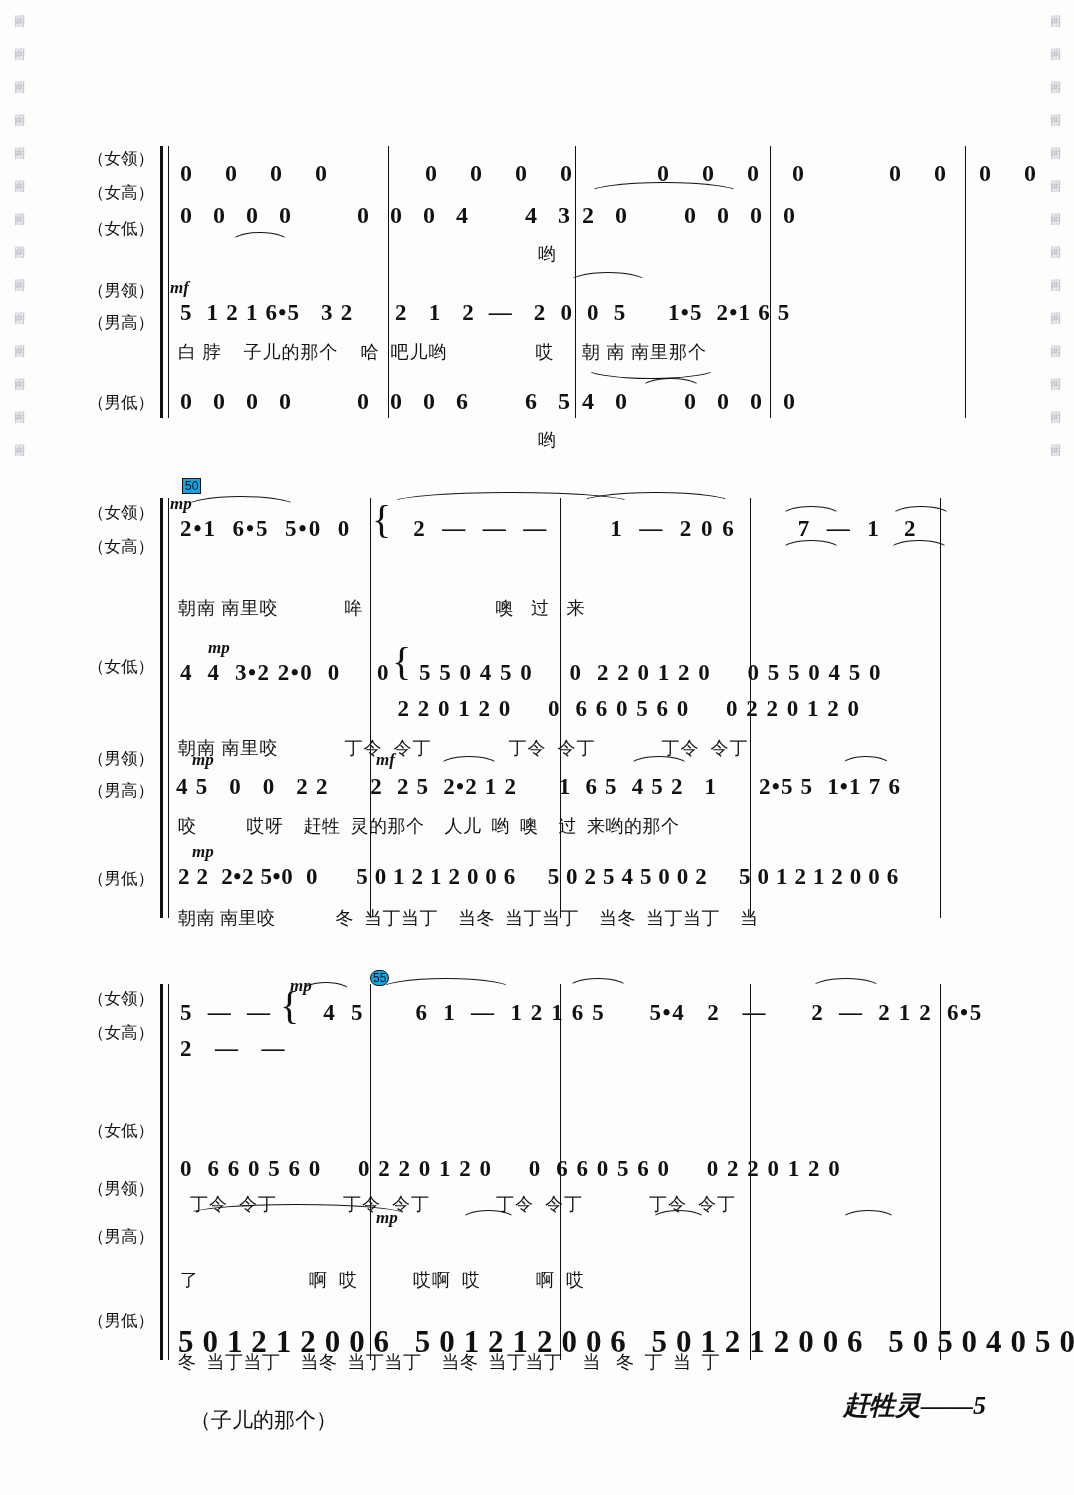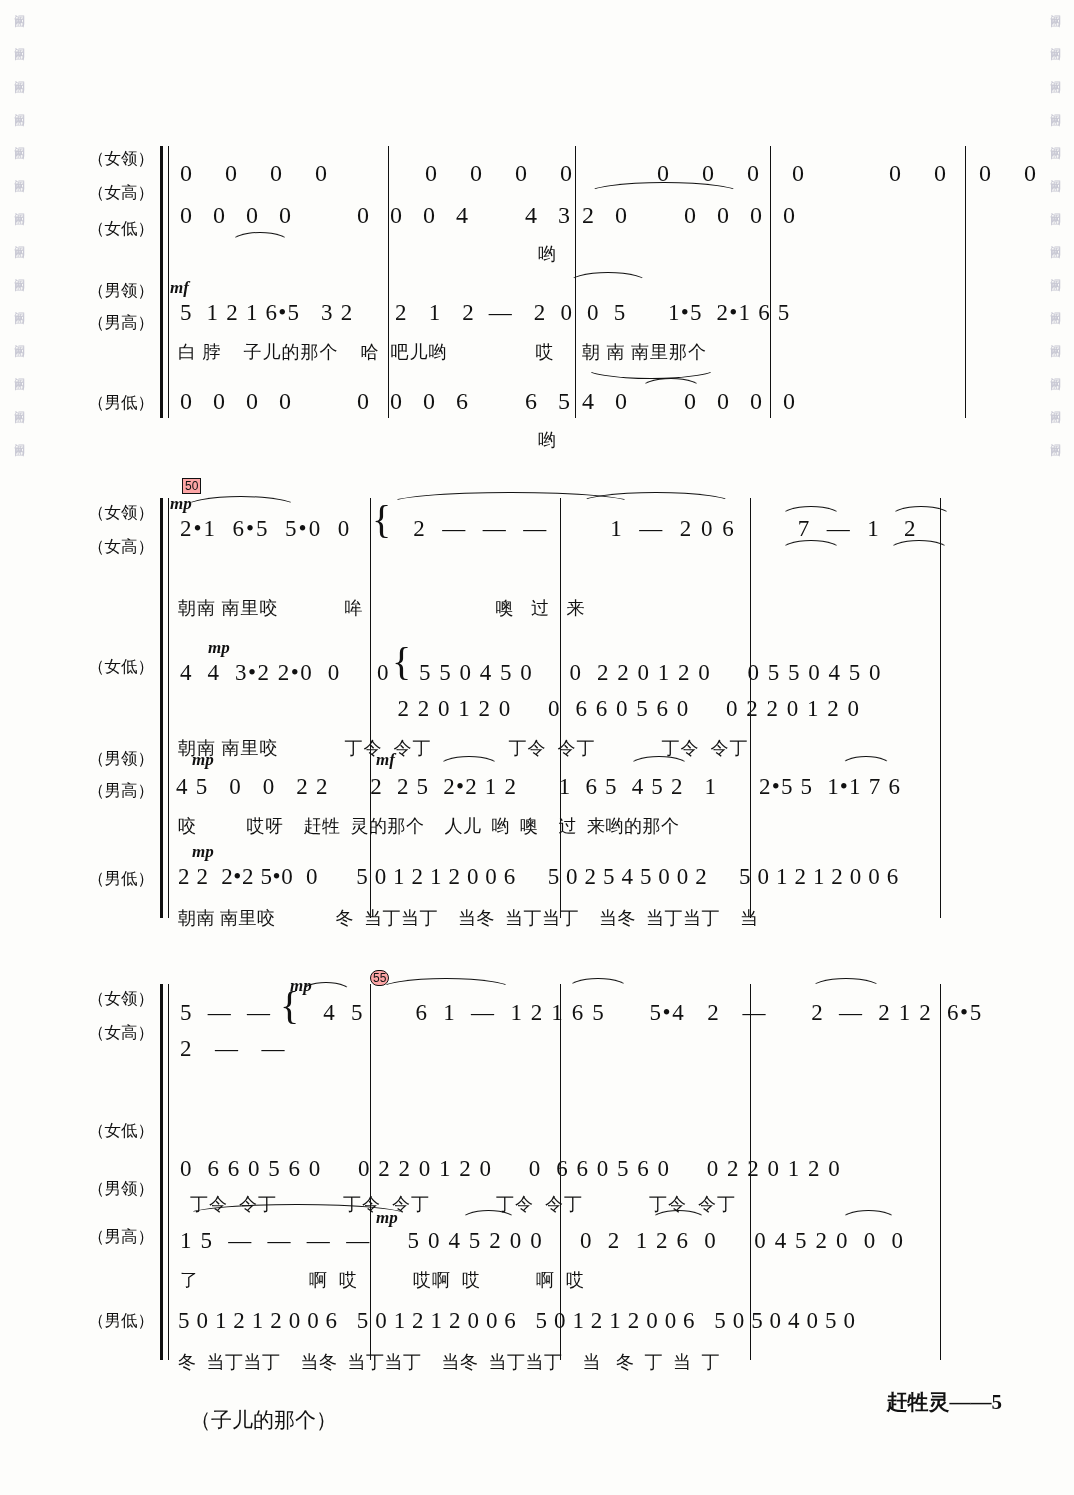--- a/index.html
+++ b/index.html
@@ -40,37 +40,37 @@
 
   
   .brace {
     position:absolute; border-left:3px solid #111;
   }
   .brace2 { position:absolute; border-left:1.5px solid #111; }
   .barline { position:absolute; border-left:1.6px solid #111; }
 
   
   .row {
-    position:absolute; white-space:pre; font-weight:normal;
+    position:absolute; white-space:pre; font-weight:bold;
     font-family:"Liberation Serif", serif;
     font-size:24px; letter-spacing:0px;
   }
   .lyr {
     position:absolute; white-space:pre;
     font-family:"Liberation Serif", serif;
     font-size:18px; letter-spacing:0px;
   }
   .dyn {
     position:absolute; font-style:italic; font-weight:bold;
     font-family:"Liberation Serif", serif; font-size:17px;
   }
   .mnum {
     position:absolute; border:1px solid #111; font-size:12px;
     padding:0 2px 0 2px; font-family:"Liberation Sans", sans-serif;
-    background:#fca5a5;
+    background:#0ea5e9;
   }
   .slur {
     position:absolute; height:10px;
     border:1.5px solid #111; border-bottom:none;
     border-left-color:transparent; border-right-color:transparent;
     border-radius:50% 50% 0 0 / 100% 100% 0 0;
   }
   .slur.down {
     border:1.5px solid #111; border-top:none;
     border-left-color:transparent; border-right-color:transparent;
@@ -78,22 +78,22 @@
   }
   .bracket {
     position:absolute; font-size:40px; line-height:0.8;
     font-family:"Liberation Serif", serif;
   }
   .footer-left {
     position:absolute; left:150px; top:1406px;
     font-size:21px; font-family:"Liberation Serif", serif;
   }
   .footer-right {
-    position:absolute; right:32px; top:1388px;
-    font-size:21px; font-weight:bold; 
+    position:absolute; right:48px; top:1388px;
+    font-size:26px; font-weight:bold; font-style:italic;
     font-family:"Liberation Serif", serif;
   }
 </style>
 </head>
 <body>
 
 <div class="wm left">
   <span>词曲网</span>
   <span>词曲网</span>
   <span>词曲网</span>
@@ -232,24 +232,23 @@
 
   <div class="dyn" style="left:250px; top:16px;">mp</div>
   <div class="bracket" style="left:240px; top:30px;">{</div>
   <div class="row" style="left:140px; top:40px; letter-spacing:1.6px; font-size:23px;">5  —  —       4  5       6  1  —  1 2 1 6 5      5•4   2   —      2  —  2 1 2  6•5</div>
   <div class="row" style="left:140px; top:76px; letter-spacing:4px; font-size:23px;">2  —  —</div>
 
   <div class="row" style="left:140px; top:196px; letter-spacing:1.5px; font-size:23px;">0  6 6 0 5 6 0     0 2 2 0 1 2 0     0  6 6 0 5 6 0     0 2 2 0 1 2 0</div>
   <div class="lyr" style="left:150px; top:232px; letter-spacing:1px;text-align:right;">丁令  令丁            丁令  令丁            丁令  令丁            丁令  令丁</div>
 
   <div class="dyn" style="left:336px; top:248px;">mp</div>
-  <div class="row" style="left:140px; top:268px; letter-spacing:1.6px; font-size:23px;">1 5  —  —  —  —     5 0 4 5 2 0 0     0  2  1 2 6  0     0 4 5 2 0  0  0</div>
   <div class="lyr" style="left:140px; top:308px; letter-spacing:1px;">了                    啊  哎          哎啊  哎          啊  哎</div>
 
-  <div class="row" style="left:138px; top:348px; letter-spacing:0.6px; font-size:23px;">5 0 1 2 1 2 0 0 6   5 0 1 2 1 2 0 0 6   5 0 1 2 1 2 0 0 6   5 0 5 0 4 0 5 0</div>
+  <div class="row" style="left:138px; top:364px; letter-spacing:0.6px; font-size:31px;">5 0 1 2 1 2 0 0 6   5 0 1 2 1 2 0 0 6   5 0 1 2 1 2 0 0 6   5 0 5 0 4 0 5 0</div>
   <div class="lyr" style="left:138px; top:390px; letter-spacing:0.5px;">冬  当丁当丁    当冬  当丁当丁    当冬  当丁当丁    当   冬  丁  当  丁</div>
 
   <div class="slur" style="left:340px; top:18px; width:130px;"></div>
   <div class="slur" style="left:527px; top:18px; width:60px;"></div>
   <div class="slur" style="left:770px; top:18px; width:70px;"></div>
   <div class="slur" style="left:260px; top:22px; width:50px;"></div>
   <div class="slur" style="left:146px; top:244px; width:220px;"></div>
   <div class="slur" style="left:420px; top:250px; width:55px;"></div>
   <div class="slur" style="left:610px; top:250px; width:55px;"></div>
   <div class="slur" style="left:800px; top:250px; width:55px;"></div>

